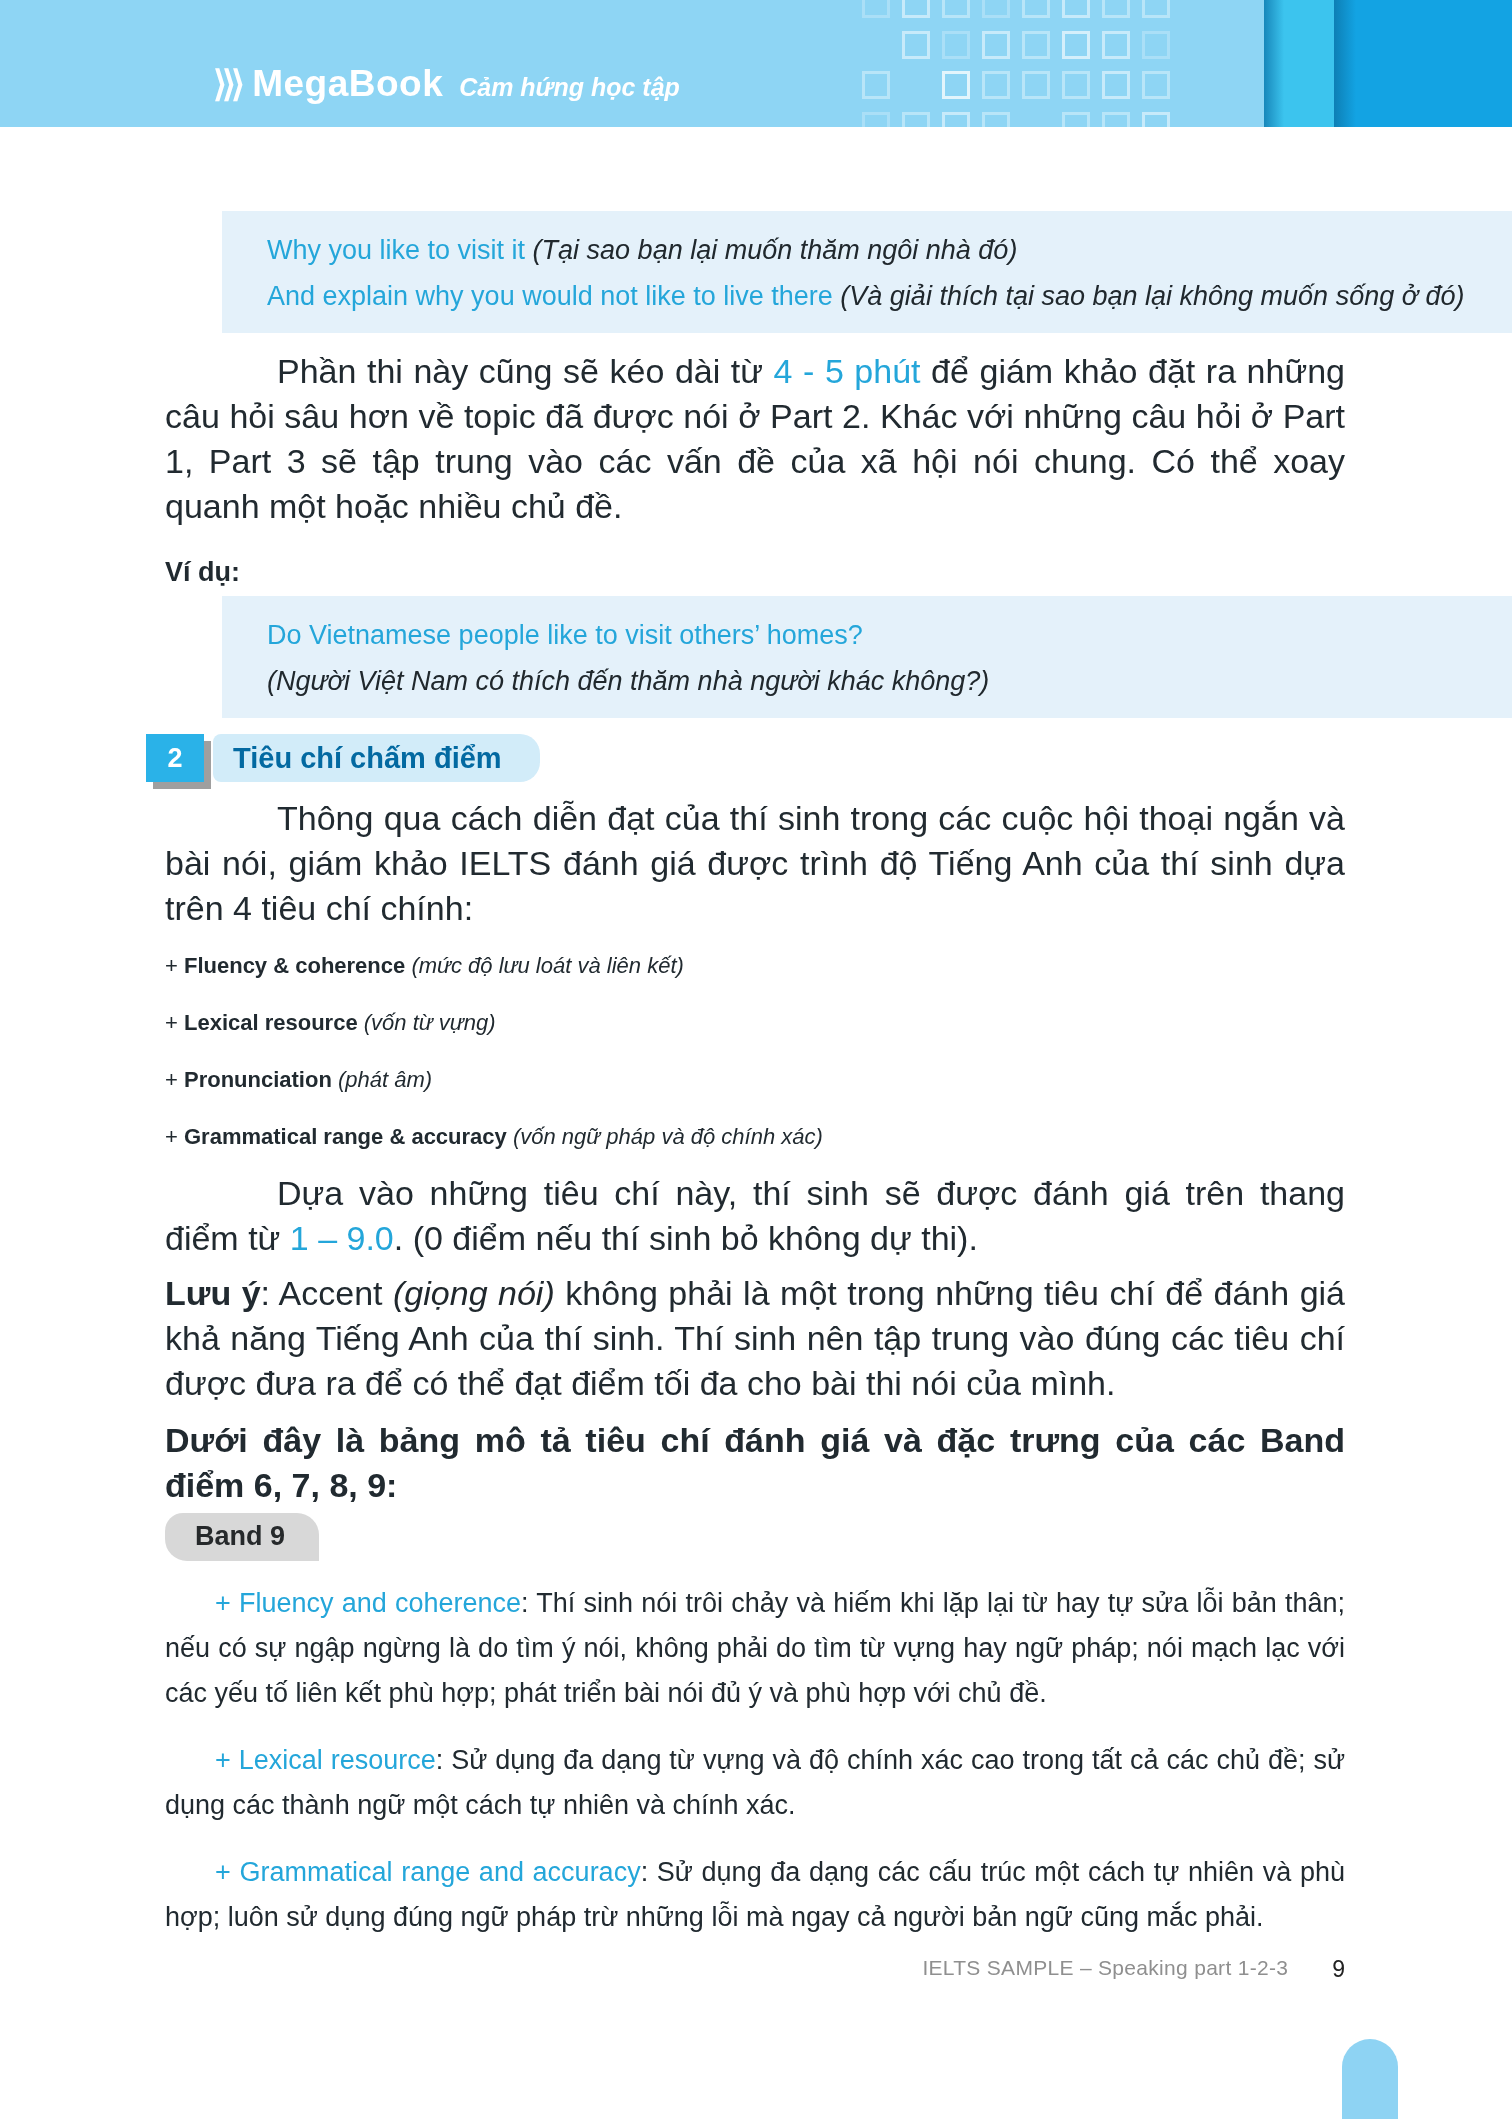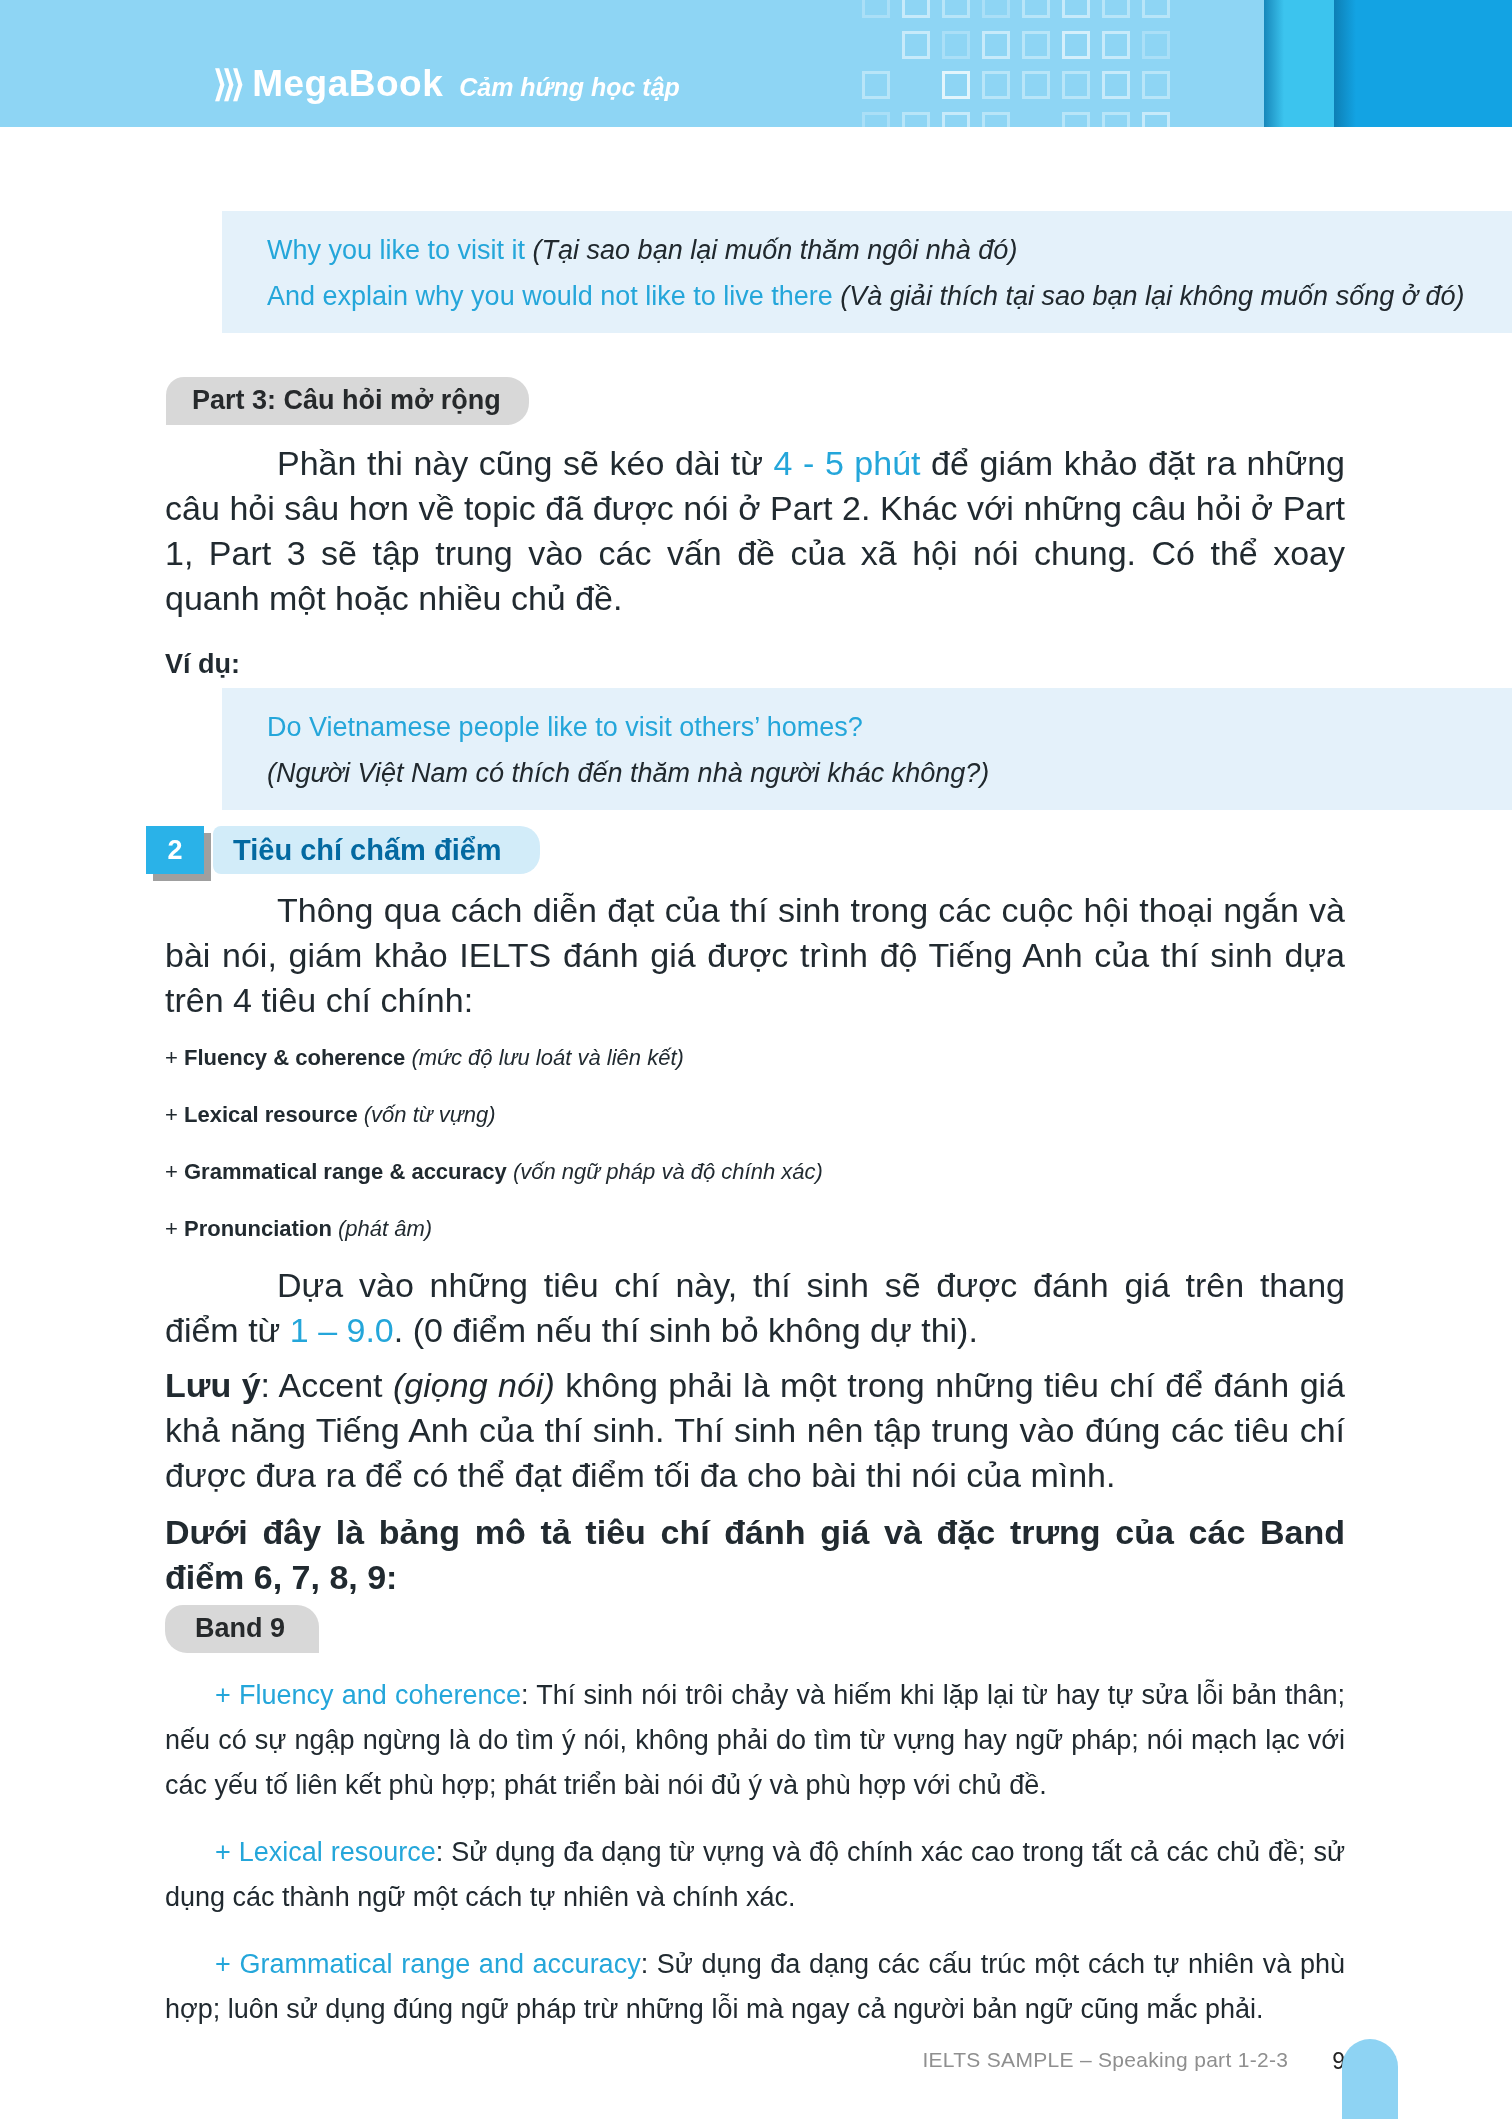--- a/index.html
+++ b/index.html
@@ -124,45 +124,42 @@
     </div>
   </div>
 
   <div class="content">
 
     <div class="qbox qbox1">
       <p><span class="blue">Why you like to visit it</span><span class="vi-italic"> (Tại sao bạn lại muốn thăm ngôi nhà đó)</span></p>
       <p><span class="blue">And explain why you would not like to live there</span><span class="vi-italic"> (Và giải thích tại sao bạn lại không muốn sống ở đó)</span></p>
     </div>
 
-    <div>
-      <span class="gray-label part3-label">Part 3: Câu hỏi mở rộng</span>
-    </div>
 
     <p class="para indent p-part3"><span>Phần thi này cũng sẽ kéo dài từ </span><span class="blue">4 - 5 phút</span><span> để giám khảo đặt ra những câu hỏi sâu hơn về topic đã được nói ở Part 2. Khác với những câu hỏi ở Part 1, Part 3 sẽ tập trung vào các vấn đề của xã hội nói chung. Có thể xoay quanh một hoặc nhiều chủ đề.</span></p>
 
     <p class="vidu">Ví dụ:</p>
 
     <div class="qbox qbox2">
       <p><span class="blue">Do Vietnamese people like to visit others’ homes?</span></p>
       <p><span class="vi-italic">(Người Việt Nam có thích đến thăm nhà người khác không?)</span></p>
     </div>
 
     <div class="sec-header">
       <div class="sec-num">2</div>
       <div class="sec-pill">Tiêu chí chấm điểm</div>
     </div>
 
     <p class="para indent p-intro">Thông qua cách diễn đạt của thí sinh trong các cuộc hội thoại ngắn và bài nói, giám khảo IELTS đánh giá được trình độ Tiếng Anh của thí sinh dựa trên 4 tiêu chí chính:</p>
 
     <div class="crit-list">
       <p class="crit"><span>+ </span><span class="cname">Fluency &amp; coherence</span><span class="cnote"> (mức độ lưu loát và liên kết)</span></p>
       <p class="crit"><span>+ </span><span class="cname">Lexical resource</span><span class="cnote"> (vốn từ vựng)</span></p>
+      <p class="crit"><span>+ </span><span class="cname">Pronunciation</span><span class="cnote"> (phát âm)</span></p>
       <p class="crit"><span>+ </span><span class="cname">Grammatical range &amp; accuracy</span><span class="cnote"> (vốn ngữ pháp và độ chính xác)</span></p>
-      <p class="crit"><span>+ </span><span class="cname">Pronunciation</span><span class="cnote"> (phát âm)</span></p>
     </div>
 
     <p class="para indent p-scale"><span>Dựa vào những tiêu chí này, thí sinh sẽ được đánh giá trên thang điểm từ </span><span class="blue">1 – 9.0</span><span>. (0 điểm nếu thí sinh bỏ không dự thi).</span></p>
 
     <p class="para p-note"><span class="bold">Lưu ý</span><span>: Accent </span><span class="vi-italic">(giọng nói)</span><span> không phải là một trong những tiêu chí để đánh giá khả năng Tiếng Anh của thí sinh. Thí sinh nên tập trung vào đúng các tiêu chí được đưa ra để có thể đạt điểm tối đa cho bài thi nói của mình.</span></p>
 
     <p class="para p-bands">Dưới đây là bảng mô tả tiêu chí đánh giá và đặc trưng của các Band điểm 6, 7, 8, 9:</p>
 
     <div>
       <span class="gray-label band9-label">Band 9</span>

